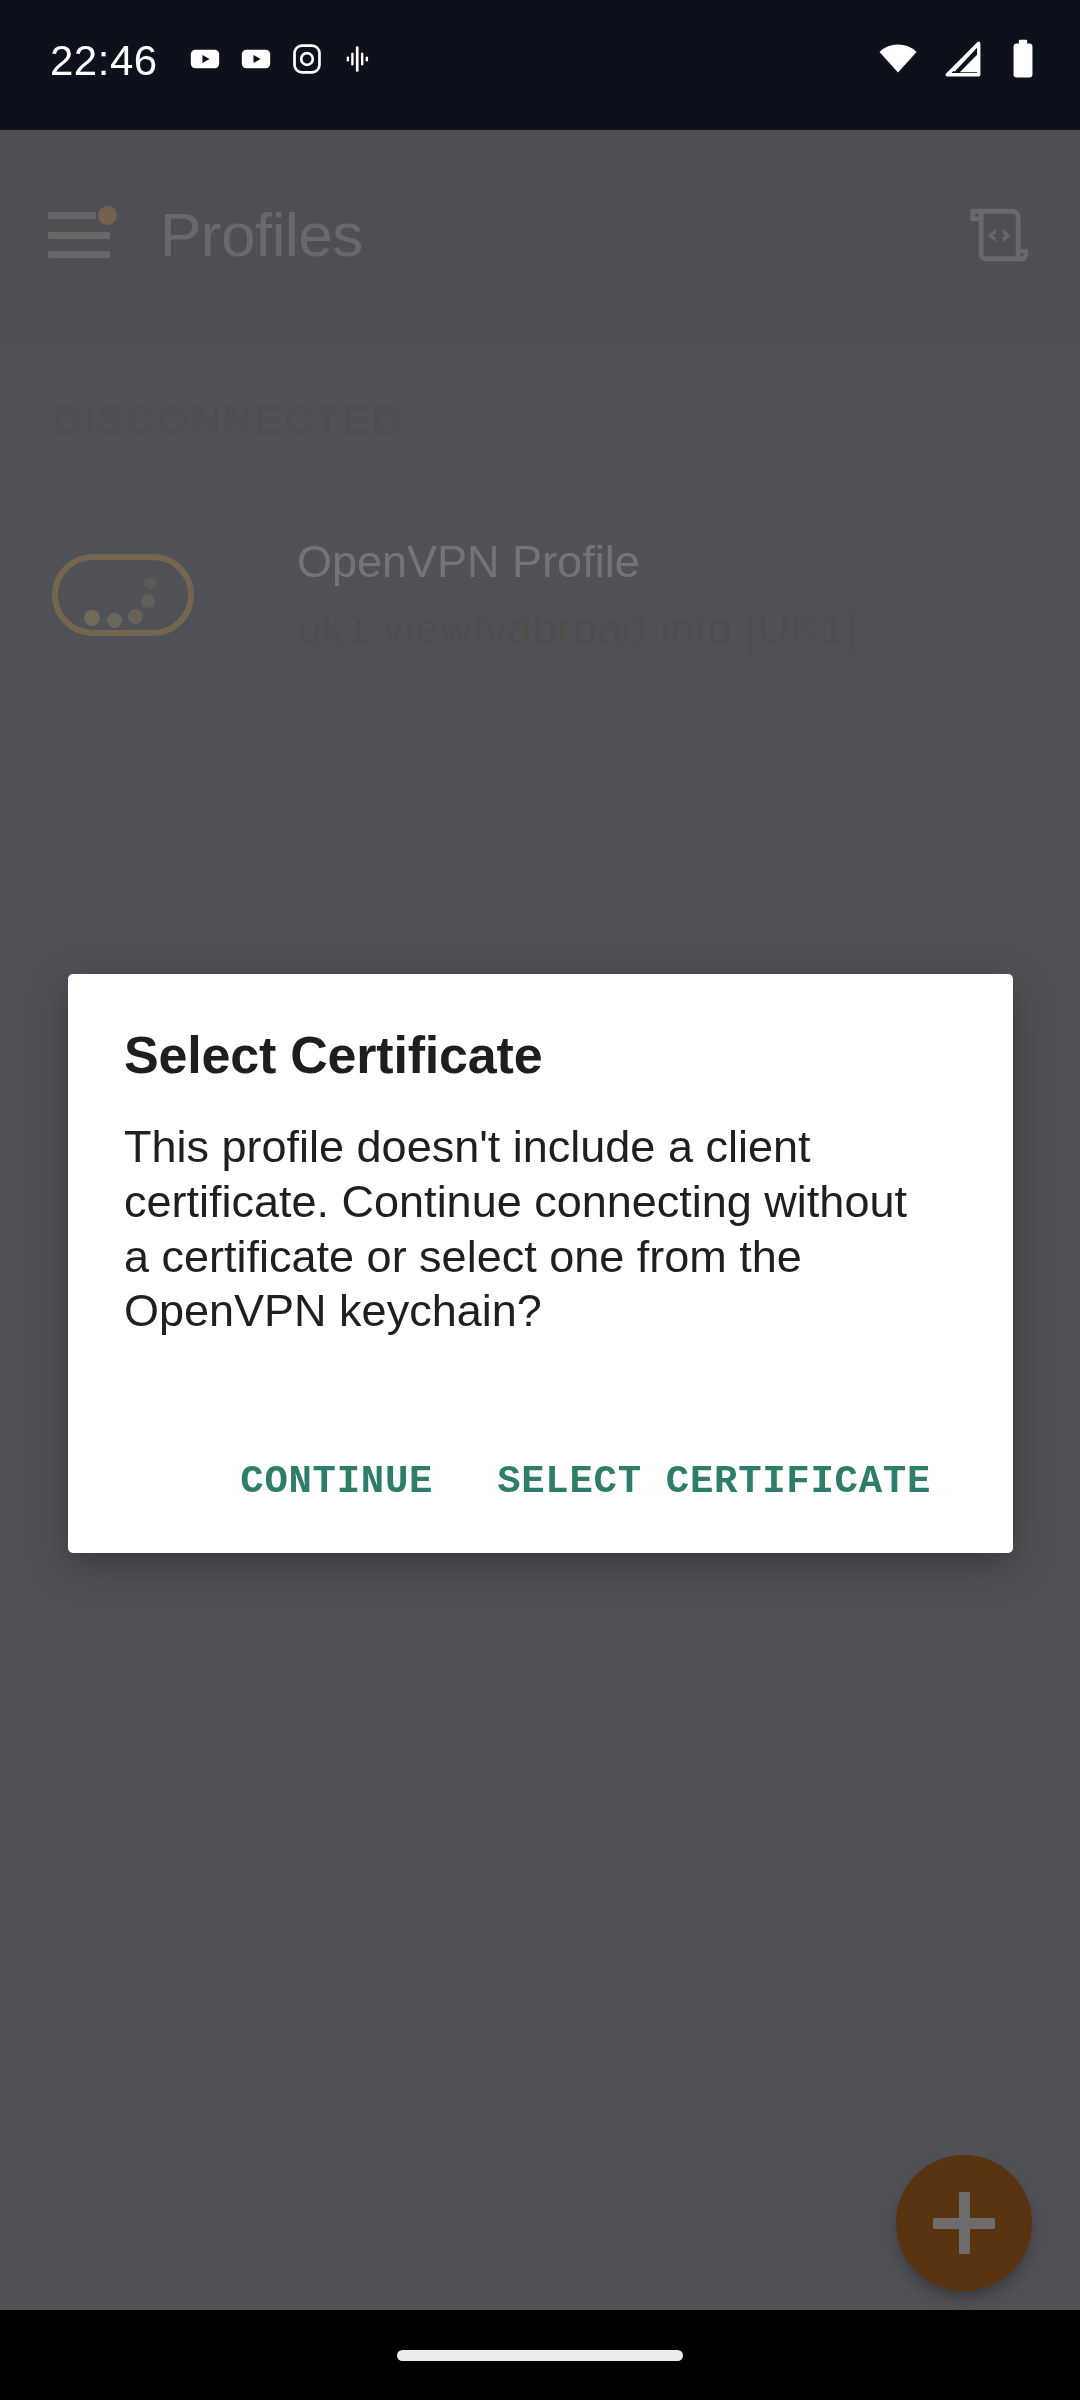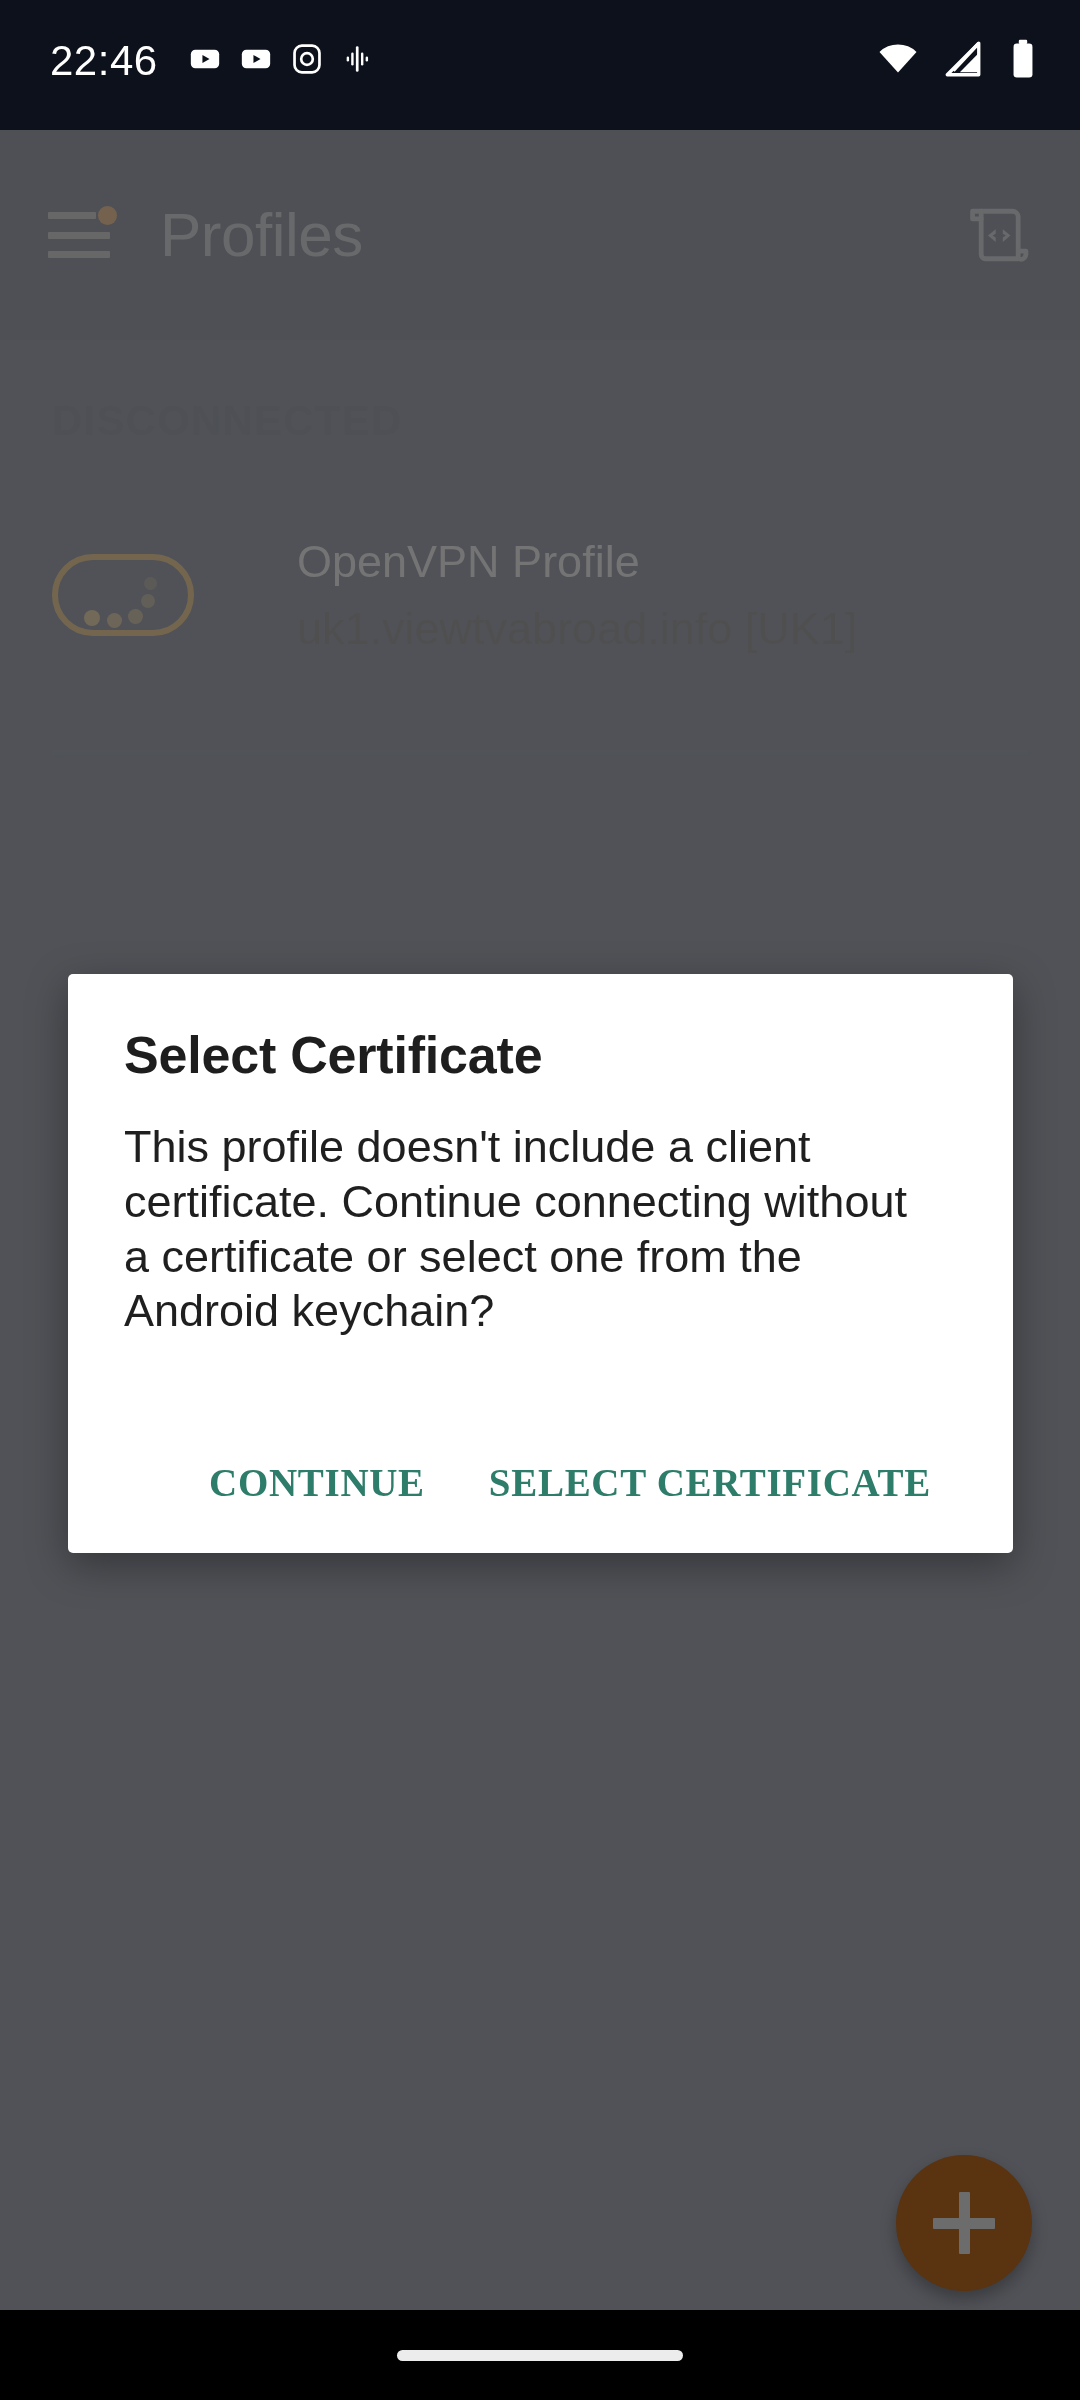--- a/index.html
+++ b/index.html
@@ -204,21 +204,21 @@
     display: flex; align-items: center; justify-content: flex-end;
     gap: 12px;
   }
   .dialog-btn {
     color: #2e7d6a;
     font-size: 39px;
     font-weight: 700;
     letter-spacing: 0.7px;
     padding: 22px 26px;
     background: none; border: none;
-    font-family: Liberation Serif, serif;
+    font-family: Liberation Mono, monospace;
     cursor: pointer;
     white-space: nowrap;
   }
 
   
   .nav-bar {
     position: absolute; bottom: 0; left: 0;
     width: 1080px; height: 90px;
     background: #000000;
     display: flex; align-items: center; justify-content: center;
@@ -338,21 +338,21 @@
 
   <div class="scrim"></div>
 
   <div class="fab">
     <span class="plus-h"></span>
     <span class="plus-v"></span>
   </div>
 
   <div class="dialog">
     <div class="dialog-title">Select Certificate</div>
-    <div class="dialog-body">This profile doesn't include a client certificate. Continue connecting without a certificate or select one from the Android keychain?</div>
+    <div class="dialog-body">This profile doesn't include a client certificate. Continue connecting without a certificate or select one from the OpenVPN keychain?</div>
     <div class="dialog-actions">
       <button class="dialog-btn">CONTINUE</button>
       <button class="dialog-btn">SELECT CERTIFICATE</button>
     </div>
   </div>
 
   <div class="nav-bar">
     <div class="nav-pill"></div>
   </div>
 

